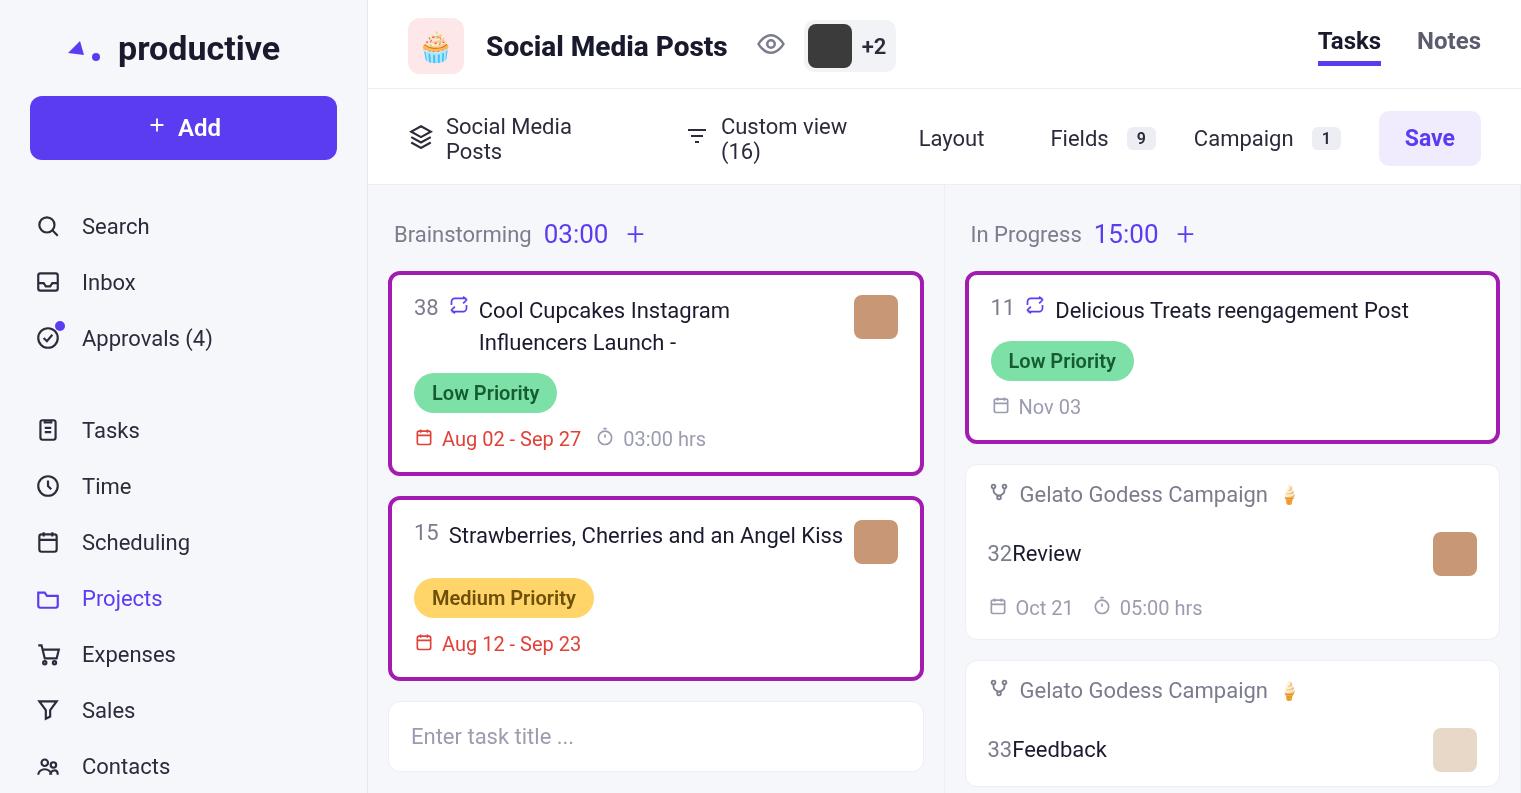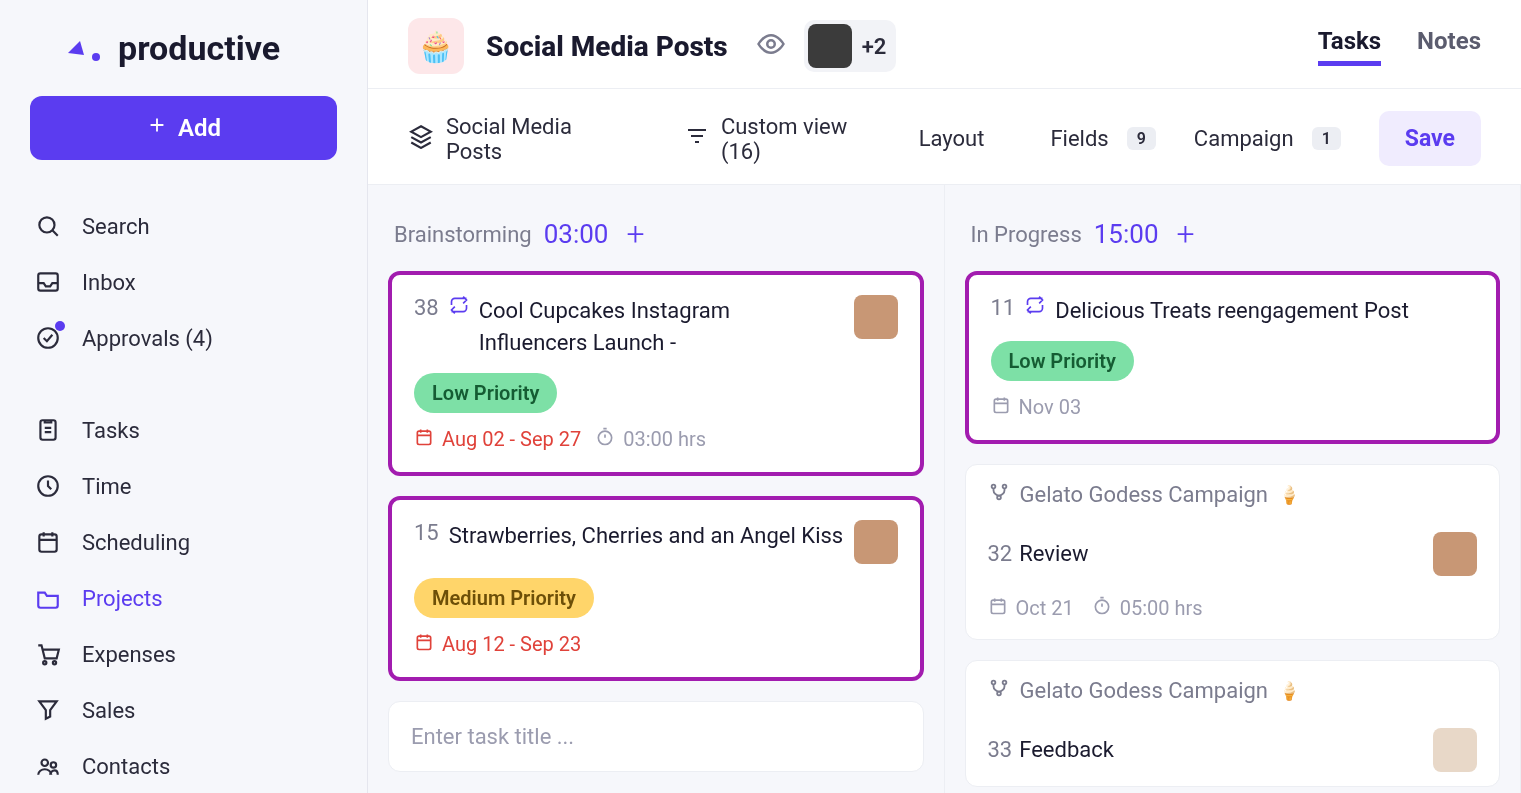--- a/index.html
+++ b/index.html
@@ -47,21 +47,21 @@
 .card-avatar { width:44px; height:44px; border-radius:8px; background:#c89775; flex-shrink:0; }
 .pill { display:inline-block; padding:8px 18px; border-radius:999px; font-size:20px; font-weight:600; margin-top:14px; }
 .pill.low { background:#7de0a6; color:#155c33; }
 .pill.med { background:#ffd56a; color:#6d4f08; }
 .card-meta { display:flex; align-items:center; gap:14px; margin-top:14px; font-size:20px; }
 .meta-date { color:#e0423a; display:flex; align-items:center; gap:8px; }
 .meta-date.gray { color:#9b9caf; }
 .meta-hours { color:#9b9caf; display:flex; align-items:center; gap:8px; }
 .sub-head { display:flex; align-items:center; gap:10px; font-size:22px; color:#7b7c8e; padding:16px 22px 10px 22px; }
 .sub-card { background:#fff; border:1px solid #eceef3; border-radius:12px; margin-bottom:20px; }
-.sub-card .row { padding:14px 22px; display:flex; align-items:center; gap:7px; font-size:22px; }
+.sub-card .row { padding:14px 22px; display:flex; align-items:center; gap:0; font-size:22px; }
 .sub-card .row .num { color:#7b7c8e; }
 .sub-card .row .title { color:#1a1a2e; flex:1; }
 .sub-card .row .card-avatar { margin-left:auto; }
 .sub-card .meta-row { padding:6px 22px 18px 22px; display:flex; gap:18px; font-size:20px; color:#9b9caf; }
 .new-task-input { background:#fff; border:1px solid #eceef3; border-radius:12px; padding:22px; font-size:22px; color:#9b9caf; }
 svg { fill:none; stroke-width:2; }
 .icecream { font-size:18px; }
 </style>
 </head>
 <body>

